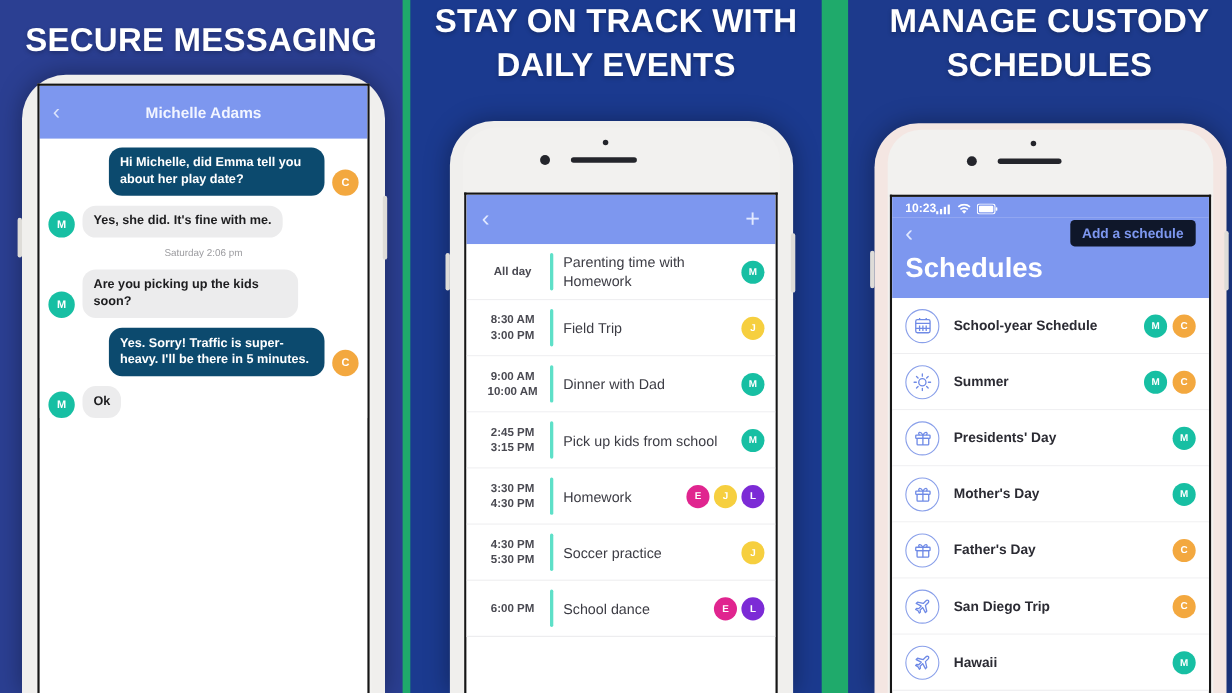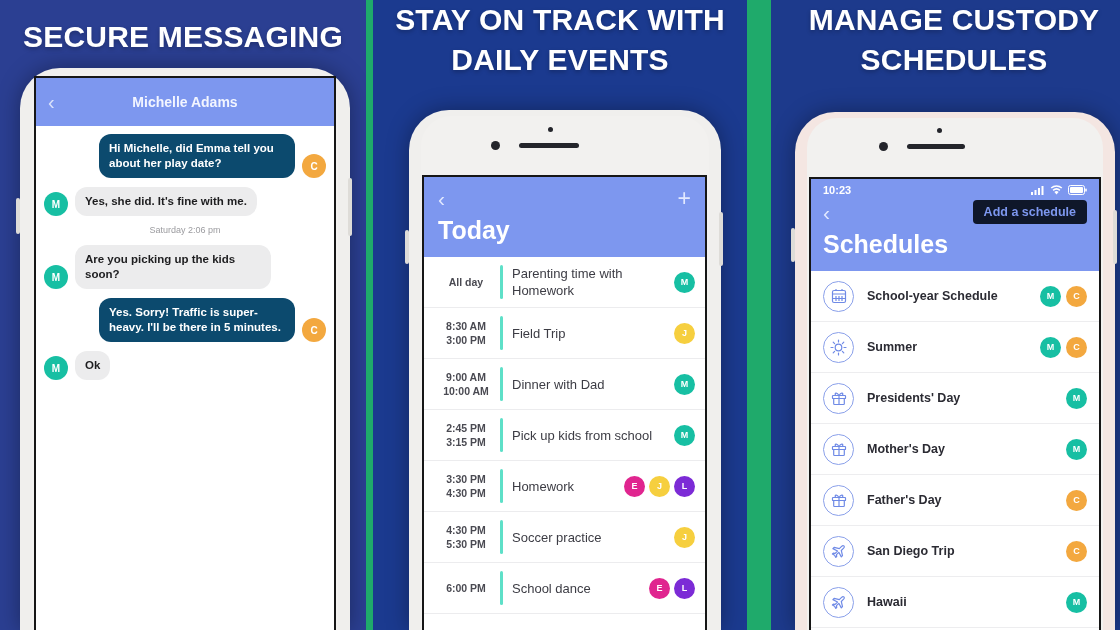--- a/index.html
+++ b/index.html
@@ -152,21 +152,21 @@
   .ev .bar { width: 3px; align-self: stretch; background: #5ee0c8; margin: 0 9px 0 2px; border-radius: 2px; }
   .ev .name { flex: 1; font-size: 13px; color: #3c3c44; line-height: 17px; }
   .ev .avs { display: flex; gap: 4px; }
   .ev .av { width: 21px; height: 21px; font-size: 9px; }
 
   
   .p3 .phone { left: 24px; top: 112px; width: 320px; height: 518px; }
   .p3 .screen { left: 38px; top: 177px; width: 292px; bottom: 0; }
   .statusbar {
     background: #7d97ef; color: #fff;
-    display: flex; justify-content: space-between; align-items: center;
+    display: flex; justify-content: flex-start; align-items: center;
     padding: 5px 12px 2px 12px; font-size: 11px; font-weight: bold;
   }
   .statusicons { display: flex; align-items: center; gap: 5px; }
   .sch-nav { background: #7d97ef; padding: 2px 12px 12px 12px; }
   .sch-nav .top { display: flex; justify-content: space-between; align-items: center; }
   .sch-nav .back { font-size: 21px; color: #e2e9ff; line-height: 1; }
   .addbtn {
     background: #0f172a; color: #7d97ef; font-size: 12.5px; font-weight: bold;
     border-radius: 4px; padding: 5px 11px; border: none;
     font-family: "Liberation Sans", sans-serif;
@@ -252,21 +252,20 @@
     </div>
     <div class="btn-side" style="left:32px; top:230px; height:34px;"></div>
     <div class="btn-side" style="left:346px; top:212px; height:54px;"></div>
 
     <div class="screen">
       <div class="cal-nav">
         <div class="top">
           <span class="back">‹</span>
           <span class="plus">+</span>
         </div>
-        <div class="today">Today</div>
       </div>
 
       <div>
         <div class="ev">
           <div class="times">
             <div>All day</div>
               <div></div>
           </div>
           <div class="bar"></div>
           <div class="name">Parenting time with Homework</div>

